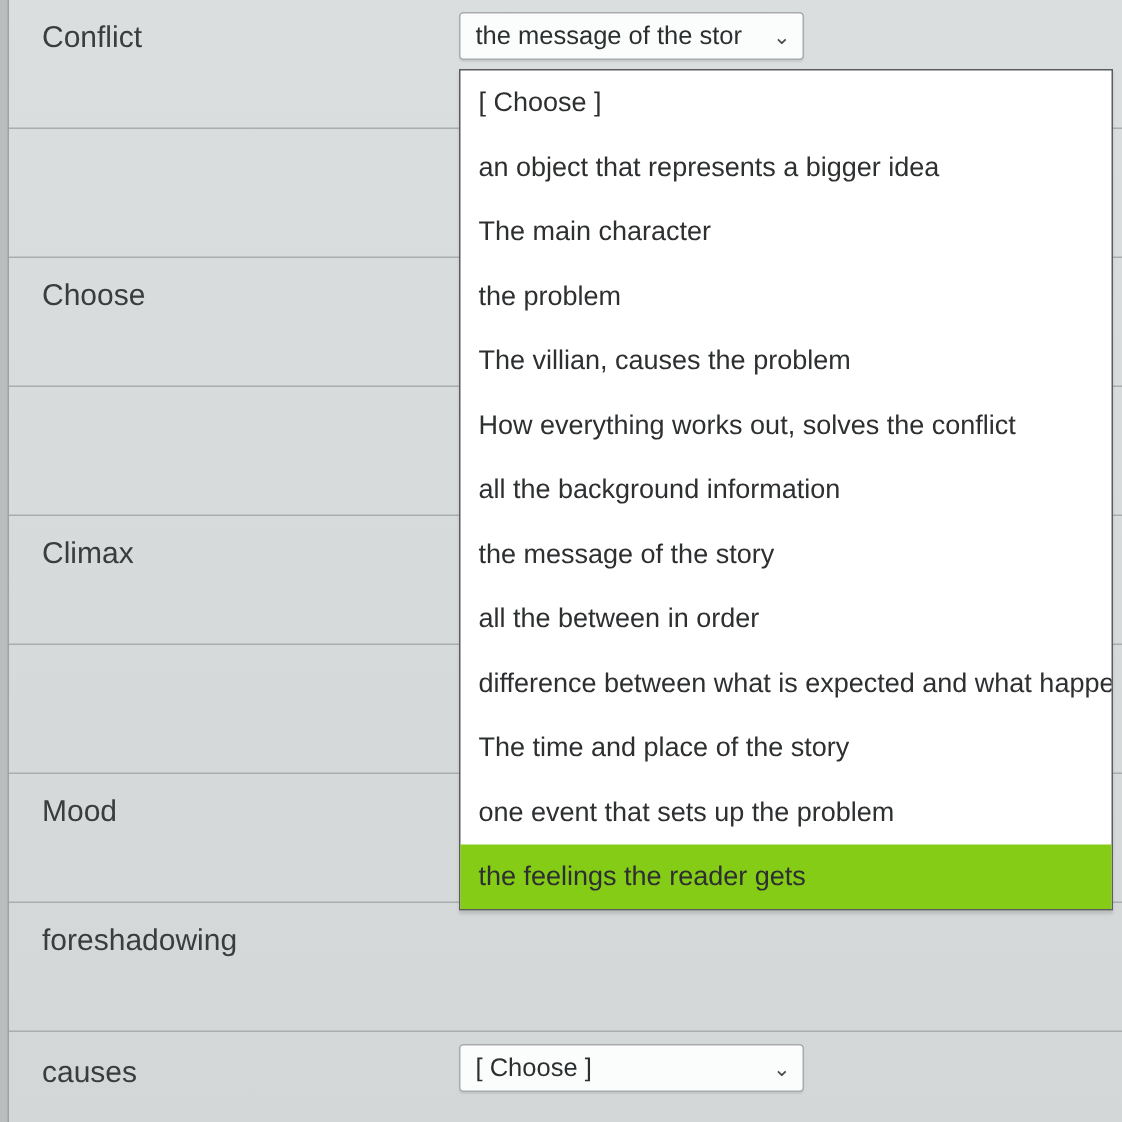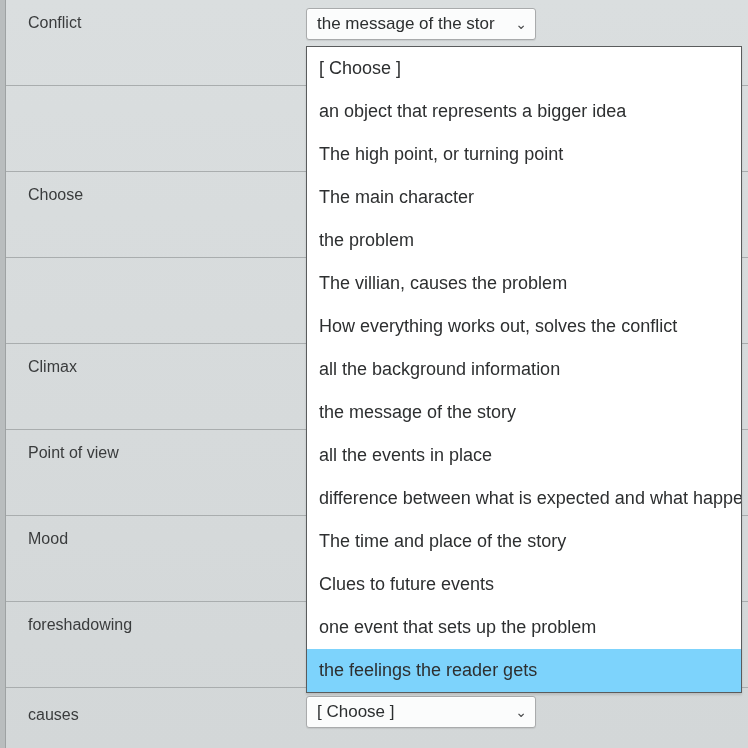--- a/index.html
+++ b/index.html
@@ -25,21 +25,21 @@
     display: flex;
     align-items: flex-start;
     border-bottom: 1px solid #a9adae;
     min-height: 86px;
     padding: 6px 0 0 0;
   }
   .row:first-child { border-top: none; }
   .term {
     width: 300px;
     padding: 8px 0 0 22px;
-    font-size: 16px;
+    font-size: 20px;
     color: #3a3c3d;
     font-weight: 400;
   }
   .ctrl-slot {
     flex: 1;
     padding-top: 2px;
   }
   .select-closed {
     display: inline-flex;
     align-items: center;
@@ -73,21 +73,21 @@
   .option {
     padding: 11px 12px 11px 12px;
     font-size: 18px;
     color: #2d2f30;
     border: none;
     cursor: pointer;
     white-space: nowrap;
     overflow: hidden;
   }
   .option.highlight {
-    background: #7dd3fc;
+    background: #84cc16;
   }
   
   .row.last {
     min-height: 40px;
     align-items: center;
     padding-top: 6px;
     border-bottom: none;
   }
 </style>
 </head>
@@ -118,21 +118,20 @@
   <div class="row">
     <div class="ctrl-slot"></div>
   </div>
 
   <div class="row">
     <div class="term">Climax</div>
     <div class="ctrl-slot"></div>
   </div>
 
   <div class="row">
-    <div class="term">Point of view</div>
     <div class="ctrl-slot"></div>
   </div>
 
   <div class="row">
     <div class="term">Mood</div>
     <div class="ctrl-slot"></div>
   </div>
 
   <div class="row">
     <div class="term">foreshadowing</div>
@@ -145,28 +144,26 @@
       <div class="select-closed">
         <span class="txt">[ Choose ]</span>
         <span class="chev">⌄</span>
       </div>
     </div>
   </div>
 
   <div class="dropdown">
     <div class="option">[ Choose ]</div>
     <div class="option">an object that represents a bigger idea</div>
-    <div class="option">The high point, or turning point</div>
     <div class="option">The main character</div>
     <div class="option">the problem</div>
     <div class="option">The villian, causes the problem</div>
     <div class="option">How everything works out, solves the conflict</div>
     <div class="option">all the background information</div>
     <div class="option">the message of the story</div>
-    <div class="option">all the events in place</div>
+    <div class="option">all the between in order</div>
     <div class="option">difference between what is expected and what happens</div>
     <div class="option">The time and place of the story</div>
-    <div class="option">Clues to future events</div>
     <div class="option">one event that sets up the problem</div>
     <div class="option highlight">the feelings the reader gets</div>
   </div>
 
 </div>
 
 </body></html>

